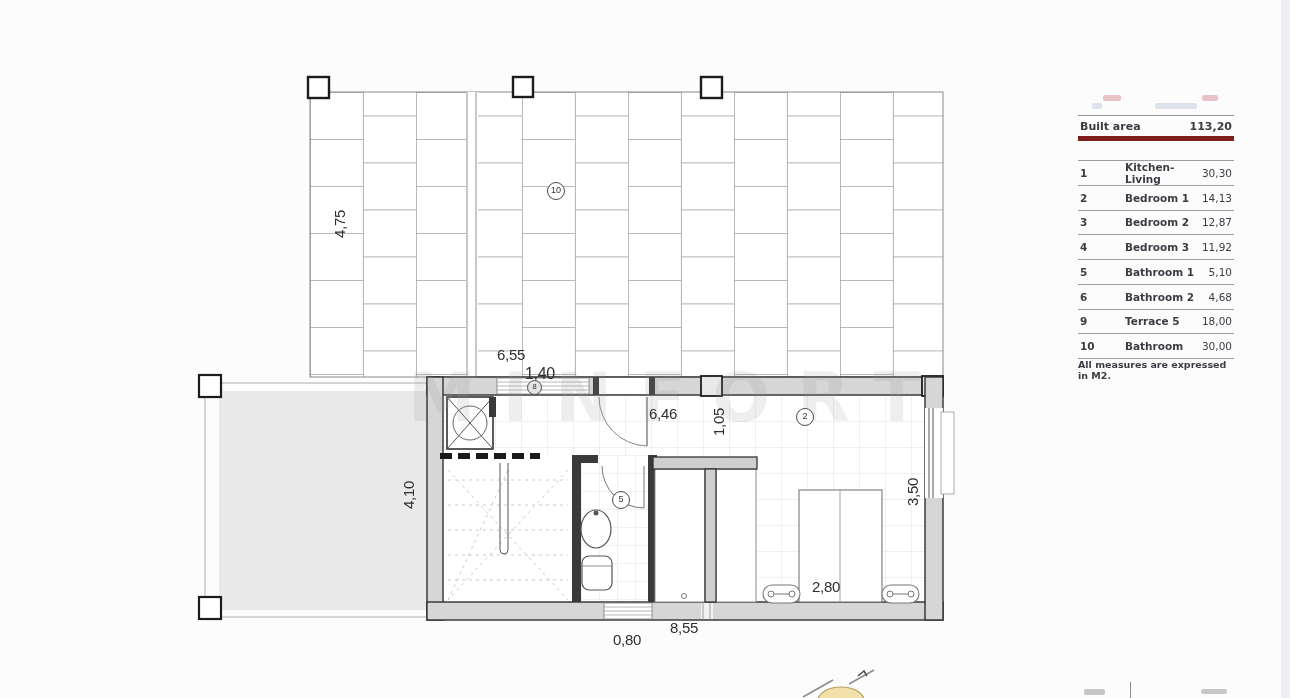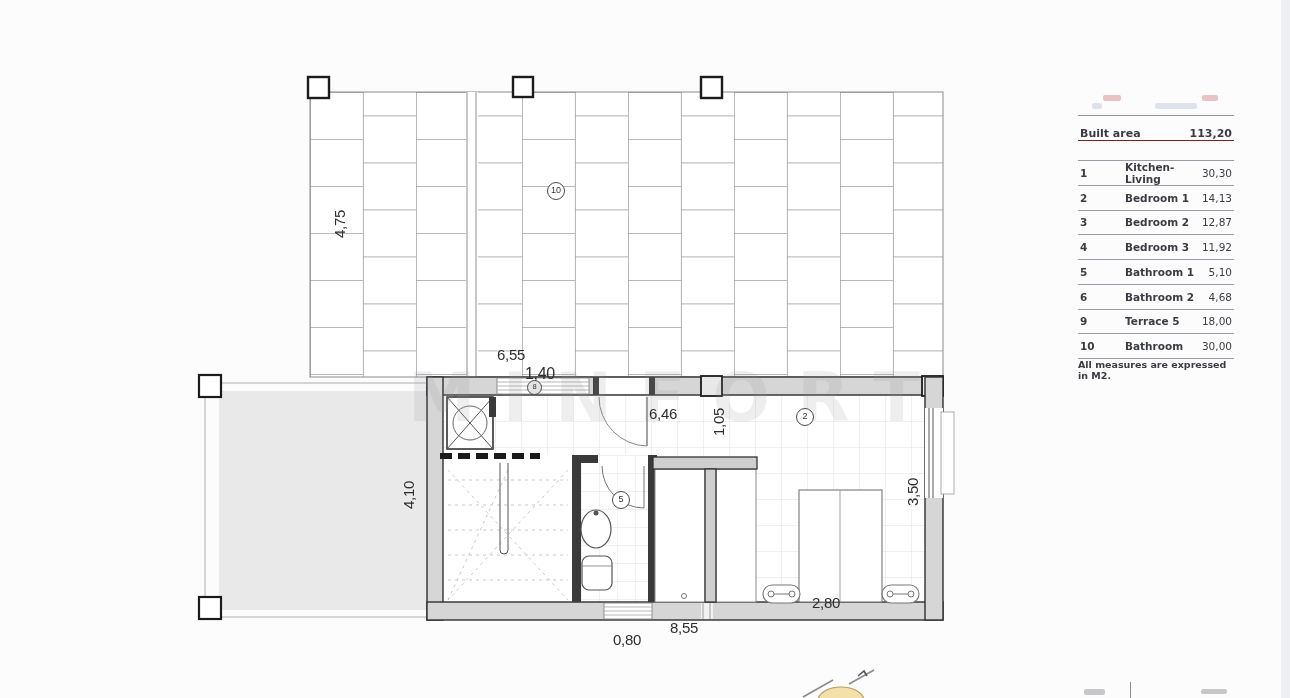--- a/index.html
+++ b/index.html
@@ -32,22 +32,22 @@
   
   .legend{
     position:absolute;left:1078px;top:90px;width:156px;
     color:#3b3b44;font-family:"DejaVu Sans",sans-serif;
   }
   .legend .frags{position:relative;height:25px;}
   .frag{position:absolute;border-radius:2px;}
   .frag.pink{background:#e9c2c6;height:6px;}
   .frag.blue{background:#dde2ec;height:6px;}
   .built-row{
-    display:flex;justify-content:space-between;align-items:flex-end;
-    height:26px;border-top:1px solid #94949c;border-bottom:1px solid #7f1d1d;
+    display:flex;justify-content:space-between;align-items:center;
+    height:26px;border-top:1px solid #94949c;border-bottom:5px solid #7f1d1d;
     font-size:11px;font-weight:600;padding:0 2px;
   }
   .rows{margin-top:19px;border-bottom:1px solid #9b9ba3;}
   .lrow{
     display:flex;align-items:center;height:24.75px;border-top:1px solid #9b9ba3;
     font-size:10.5px;font-weight:600;padding:0 2px;
   }
   .lrow .num{width:25px;font-weight:600;}
   .lrow .nm{flex:1;margin-left:20px;}
   .lrow .val{font-weight:400;}
@@ -205,21 +205,21 @@
 
   <div class="watermark">MINFORT</div>
 
   <div class="dim v" style="left:318px;top:216px;">4,75</div>
   <div class="dim" style="left:489px;top:347px;">6,55</div>
   <div class="dim" style="left:518px;top:366px;font-size:16px;">1,40</div>
   <div class="dim" style="left:641px;top:406px;">6,46</div>
   <div class="dim v" style="left:697px;top:414px;">1,05</div>
   <div class="dim v" style="left:387px;top:487px;">4,10</div>
   <div class="dim v" style="left:891px;top:484px;">3,50</div>
-  <div class="dim" style="left:804px;top:579px;margin-top:16px;">2,80</div>
+  <div class="dim" style="left:804px;top:579px;">2,80</div>
   <div class="dim" style="left:605px;top:632px;">0,80</div>
   <div class="dim" style="left:662px;top:620px;">8,55</div>
 
   <div class="marker m18" style="left:547px;top:182px;">10</div>
   <div class="marker m15" style="left:527px;top:380px;">8</div>
   <div class="marker m18" style="left:796px;top:408px;">2</div>
   <div class="marker m18" style="left:612px;top:491px;">5</div>
 
   <div class="legend">
     <div class="frags">

